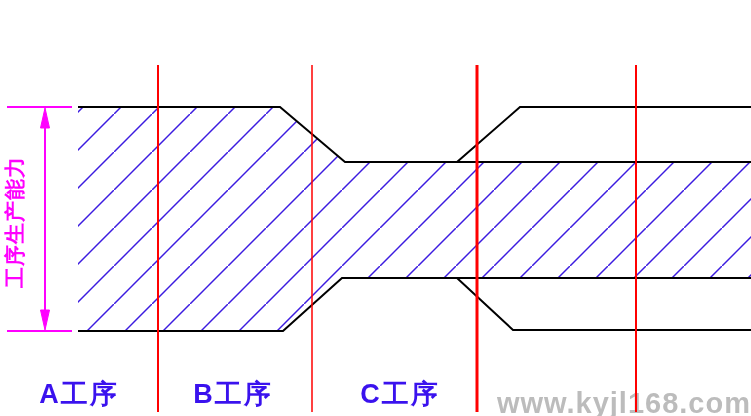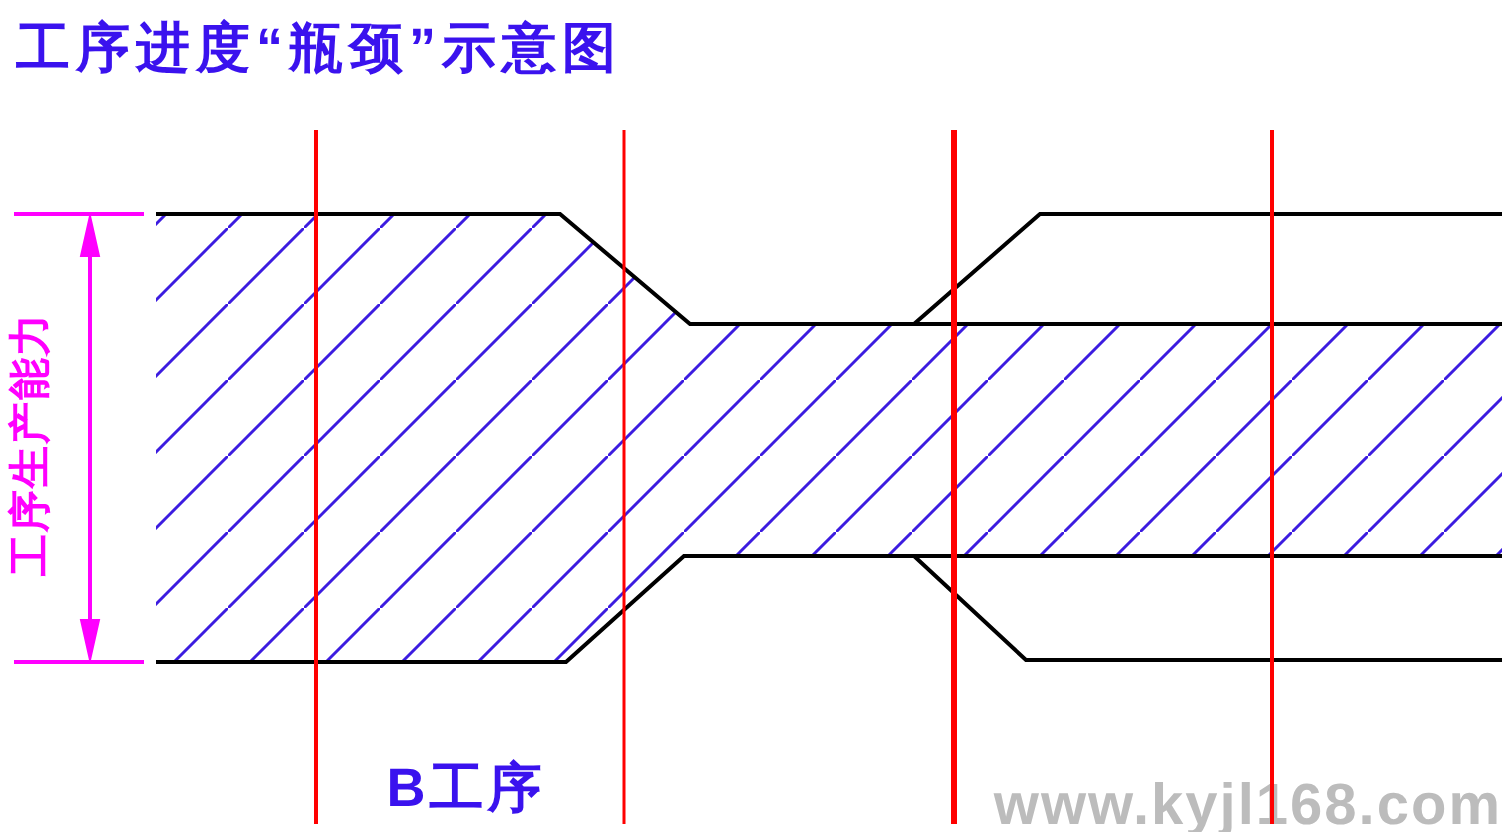--- a/index.html
+++ b/index.html
@@ -99,21 +99,22 @@
 
     <g stroke="#ff00ff" fill="#ff00ff">
       <line x1="7" y1="107" x2="72" y2="107" stroke-width="2"></line>
       <line x1="7" y1="331" x2="72" y2="331" stroke-width="2"></line>
       <line x1="45" y1="115" x2="45" y2="323" stroke-width="2"></line>
       <polygon points="45,108 40.5,128 49.5,128"></polygon>
       <polygon points="45,330 40.5,310 49.5,310"></polygon>
     </g>
   </svg>
 
-  <div class="title">工序进度“瓶颈”示意图</div>
 
   <div class="axis-label">工序生产能力</div>
 
   <div class="section-labels">
+    <span class="section-label s0">A工序</span>
     <span class="section-label s1">B工序</span>
+    <span class="section-label s2">C工序</span>
   </div>
 
 </div>
 
 </body></html>

